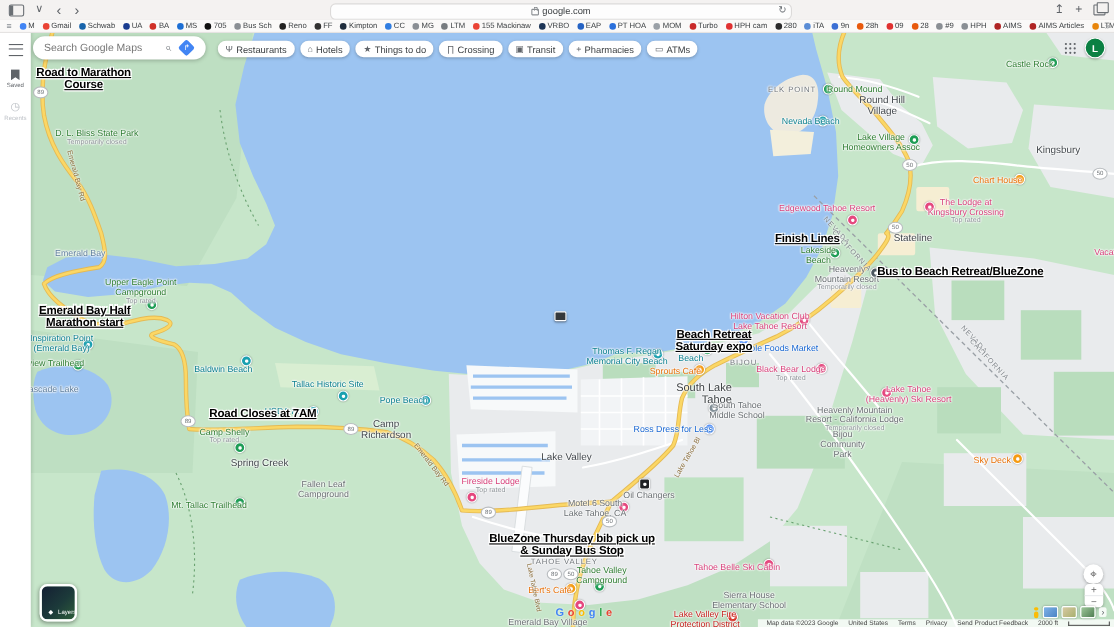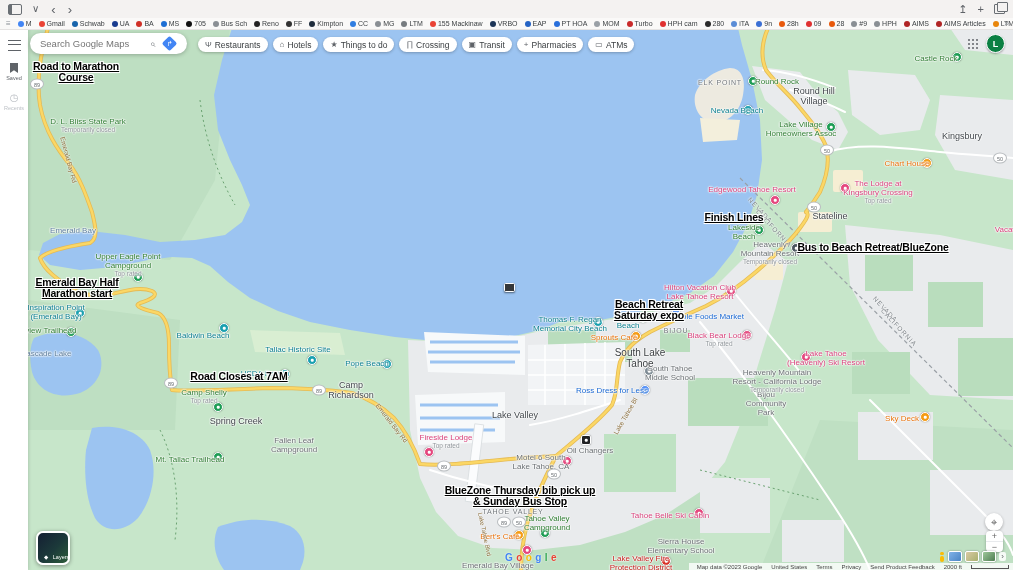--- a/index.html
+++ b/index.html
@@ -111,20 +111,25 @@
 </head>
 <body>
 
 <div id="stage">
 
   <div id="toolbar">
     <div id="sidebar-glyph"></div>
     <span class="tb-icon">∨</span>
     <span class="tb-arrow">‹</span>
     <span class="tb-arrow">›</span>
+    <div id="urlbar">
+      <span id="lock"></span>
+      <span id="url-text">google.com</span>
+      <span id="reload">↻</span>
+    </div>
     <div id="tb-right">
       <span class="tb-icon" style="margin:0;font-size:11px">↥</span>
       <span class="tb-icon" style="margin:0;font-size:11px">+</span>
       <div id="tabs-glyph"></div>
     </div>
   </div>
 
   <div id="favbar">
     <span id="fav-menu">≡</span>
 
@@ -655,21 +660,21 @@
           <span class="poi-sub"></span>
         </div>
 
         <div class="poi" style="left: 612px; top: 386px; color: rgb(25, 103, 210); font-size: 8px;">
           <span>Ross Dress for Less</span>
             <span></span>
             <span></span>
           <span class="poi-sub"></span>
         </div>
 
-        <div class="poi" style="left: 640px; top: 347px; color: rgb(60, 64, 67); font-size: 10px;">
+        <div class="poi" style="left: 640px; top: 347px; color: rgb(60, 64, 67); font-size: 10px; text-align: right;">
           <span>South Lake</span>
             <span>Tahoe</span>
             <span></span>
           <span class="poi-sub"></span>
         </div>
 
         <div class="poi" style="left: 676px; top: 327px; color: rgb(112, 117, 122); font-size: 7px; letter-spacing: 0.8px;">
           <span>BIJOU</span>
             <span></span>
             <span></span>
@@ -768,27 +773,27 @@
         </div>
 
         <div class="poi" style="left: 936px; top: 54px; color: rgb(46, 125, 50); font-size: 8px;">
           <span>Castle Rock</span>
             <span></span>
             <span></span>
           <span class="poi-sub"></span>
         </div>
 
         <div class="poi" style="left: 777px; top: 77px; color: rgb(46, 125, 50); font-size: 8px;">
-          <span>Round Rock</span>
-            <span></span>
-            <span></span>
-          <span class="poi-sub"></span>
-        </div>
-
-        <div class="poi" style="left: 802px; top: 86px; color: rgb(66, 71, 76); font-size: 9px; margin-left: 12px;">
+          <span>Round Mound</span>
+            <span></span>
+            <span></span>
+          <span class="poi-sub"></span>
+        </div>
+
+        <div class="poi" style="left: 802px; top: 86px; color: rgb(66, 71, 76); font-size: 9px;">
           <span>Round Hill</span>
             <span>Village</span>
             <span></span>
           <span class="poi-sub"></span>
         </div>
 
         <div class="poi" style="left: 720px; top: 79px; color: rgb(112, 117, 122); font-size: 7px; letter-spacing: 0.8px;">
           <span>ELK POINT</span>
             <span></span>
             <span></span>

